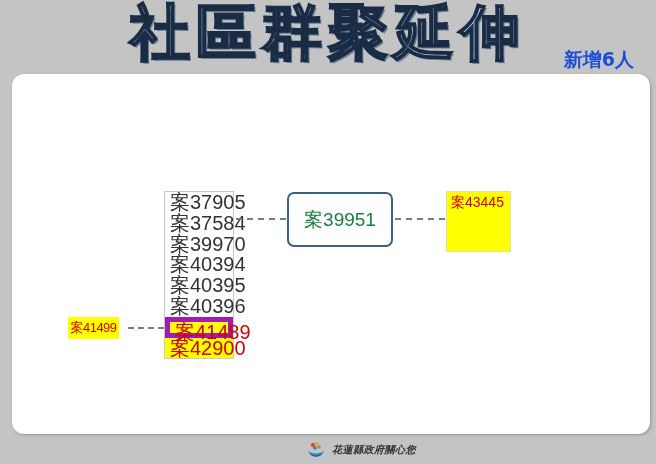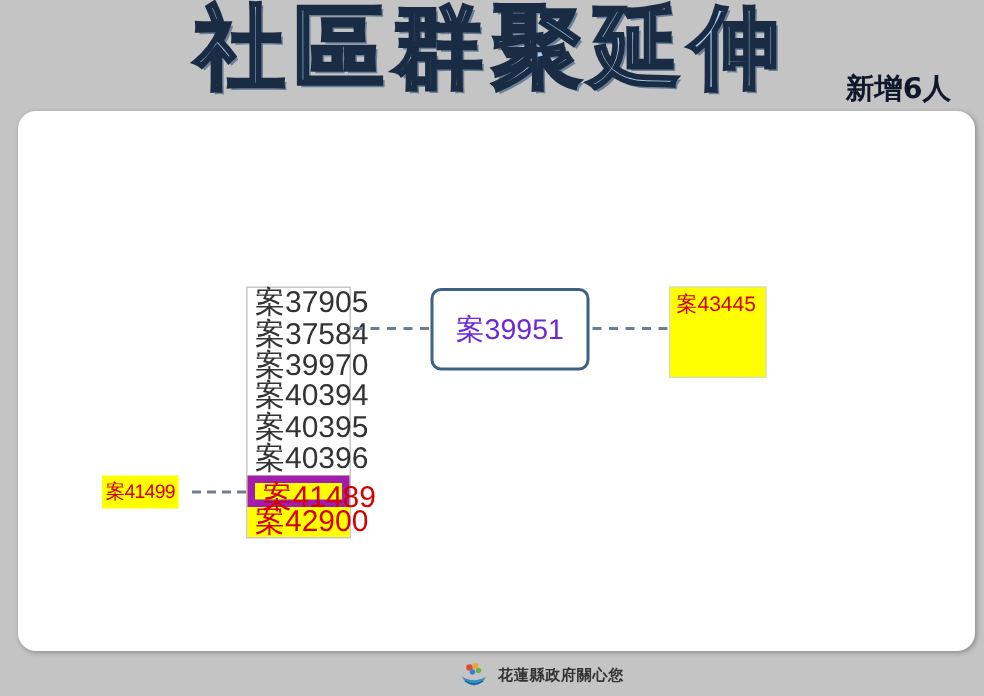--- a/index.html
+++ b/index.html
@@ -20,21 +20,21 @@
       color: #a9cdf2;
       -webkit-text-stroke: 2px #1a2c44;
       text-shadow: 2px 2px 0 #6a7f98;
       line-height: 56px;
     }
     .subtitle {
       position: absolute;
       right: 22px; top: 46px;
       font-size: 19px;
       font-weight: bold;
-      color: #0f172a;
+      color: #1d4ed8;
       line-height: 26px;
     }
     .panel {
       position: absolute;
       left: 12px; top: 74px;
       width: 638px; height: 360px;
       background: #ffffff;
       border-radius: 12px;
       box-shadow: 1px 1px 3px rgba(0,0,0,0.25);
     }
@@ -63,21 +63,21 @@
     }
     .center-node {
       position: absolute;
       left: 287px; top: 192px;
       width: 106px; height: 55px;
       border: 2px solid #3d6184;
       border-radius: 7px;
       background: #fff;
       display: flex; align-items: center; justify-content: center;
       font-size: 19px;
-      color: #6d28d9;
+      color: #15803d;
       font-family: "Liberation Sans", sans-serif;
     }
     .right-group {
       position: absolute;
       left: 446px; top: 191px;
       width: 65px; height: 61px;
       background: #ffff00;
       border: 1px solid #e0e0a0;
       padding-top: 1px;
     }
@@ -113,20 +113,21 @@
       left: 306px; top: 440px;
       display: flex; align-items: center;
       gap: 6px;
     }
     .footer-logo { width: 20px; height: 20px; }
     .footer-text {
       font-size: 10px;
       color: #333;
       font-weight: bold;
       letter-spacing: 0.5px;
+      font-style: italic;
     }
   </style>
 </head>
 <body>
 
 <div class="title">社區群聚延伸</div>
 <div class="subtitle">新增6人</div>
 
 <div class="panel"></div>
 

